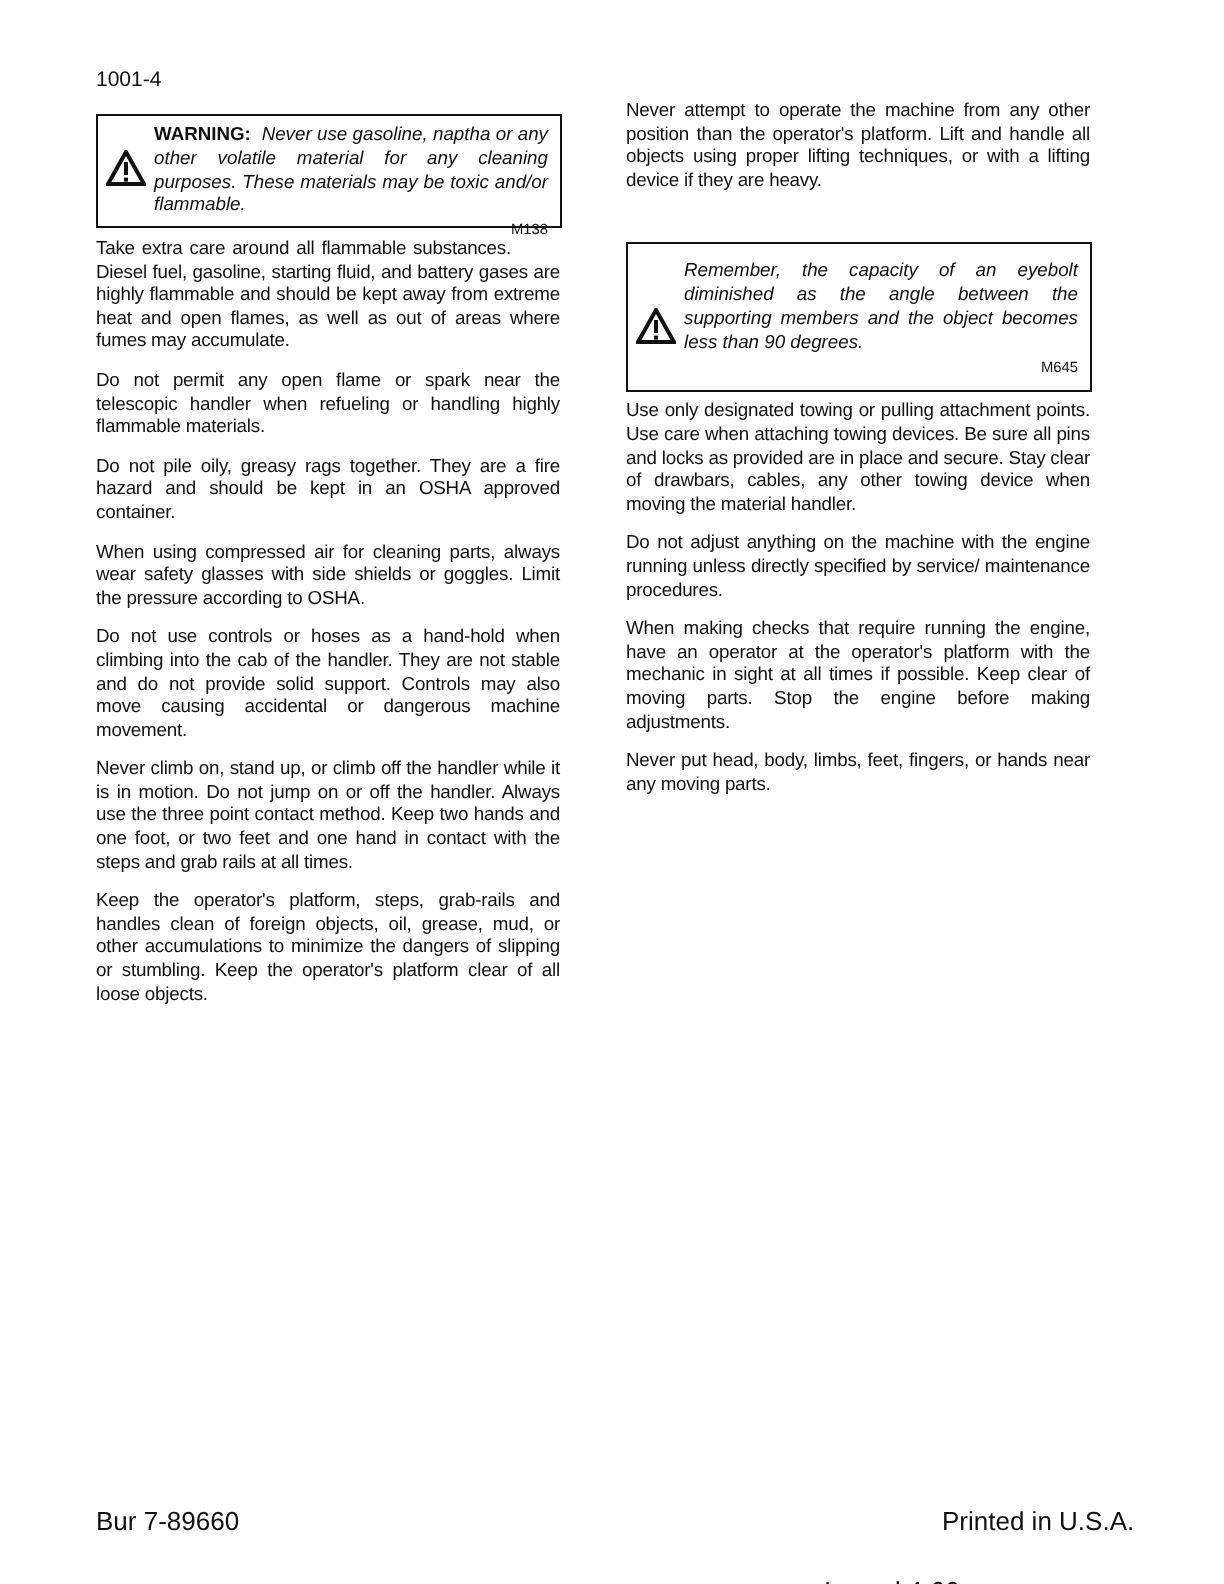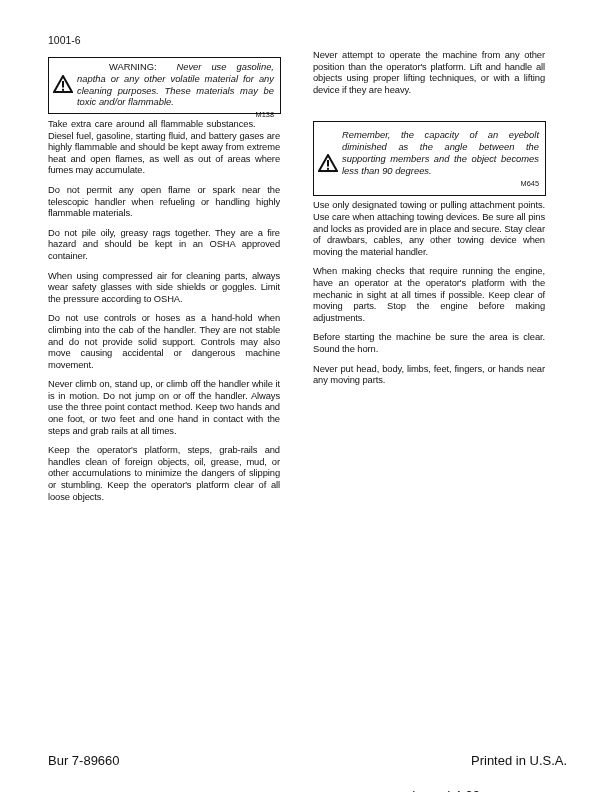--- a/index.html
+++ b/index.html
@@ -14,29 +14,29 @@
   p.para {
     margin: 0 0 8px 0; font-size: 9.4px; line-height: 11.6px; text-align: justify;
     text-align-last: left; letter-spacing: -0.1px;
   }
   .warn-box {
     border: 1.3px solid #111; box-sizing: border-box; width: 233px;
     position: relative; padding: 3px 6px 3px 28px; margin-bottom: 4px;
   }
   .warn-icon { position: absolute; left: 4px; width: 20px; height: 18px; }
   .warn-text { font-size: 9.4px; line-height: 11.8px; font-style: italic; text-align: justify; text-align-last: left; }
-  .warn-label { font-weight: normal; font-style: normal; margin-left: 32px; }
+  .warn-label { font-weight: bold; font-style: normal; }
   .warn-code { font-style: normal; font-size: 7.4px; float: right; margin-top: 13px; }
   .warn-line { display: block; }
   .footer { position: absolute; top: 753px; font-size: 13px; }
 </style>
 </head>
 <body>
 
-<div class="page-number">1001-6</div>
+<div class="page-number">1001-4</div>
 
 <div class="col col-left">
   <div class="warn-box" style="height:57px;">
     <svg class="warn-icon" style="top:17px;" viewBox="0 0 20 18">
       <polygon points="10,1 19,17 1,17" fill="none" stroke="#111" stroke-width="2"></polygon>
       <line x1="10" y1="6" x2="10" y2="12.5" stroke="#111" stroke-width="2"></line>
       <rect x="9" y="13.8" width="2" height="2" fill="#111"></rect>
     </svg>
     <div class="warn-text">
       <span class="warn-label">WARNING:</span>&nbsp;
@@ -61,20 +61,20 @@
       <line x1="10" y1="6" x2="10" y2="12.5" stroke="#111" stroke-width="2"></line>
       <rect x="9" y="13.8" width="2" height="2" fill="#111"></rect>
     </svg>
     <div class="warn-text">
       <span class="warn-line" style="height:4px;"></span>
       <span>Remember, the capacity of an eyebolt diminished as the angle between the supporting members and the object becomes less than 90 degrees.</span>
       <span class="warn-code">M645</span>
     </div>
   </div>
   <p class="para">Use only designated towing or pulling attachment points. Use care when attaching towing devices. Be sure all pins and locks as provided are in place and secure. Stay clear of drawbars, cables, any other towing device when moving the material handler.</p>
+  <p class="para">Do not adjust anything on the machine with the engine running unless directly specified by service/ maintenance procedures.</p>
   <p class="para">When making checks that require running the engine, have an operator at the operator's platform with the mechanic in sight at all times if possible. Keep clear of moving parts. Stop the engine before making adjustments.</p>
-  <p class="para">Before starting the machine be sure the area is clear. Sound the horn.</p>
   <p class="para">Never put head, body, limbs, feet, fingers, or hands near any moving parts.</p>
 </div>
 
 <div class="footer" style="left:48px;">Bur 7-89660</div>
 <div class="footer" style="left:412px;margin-top:35px;">Issued 4-99</div>
 <div class="footer" style="left:471px;">Printed in U.S.A.</div>
 
 </body></html>

